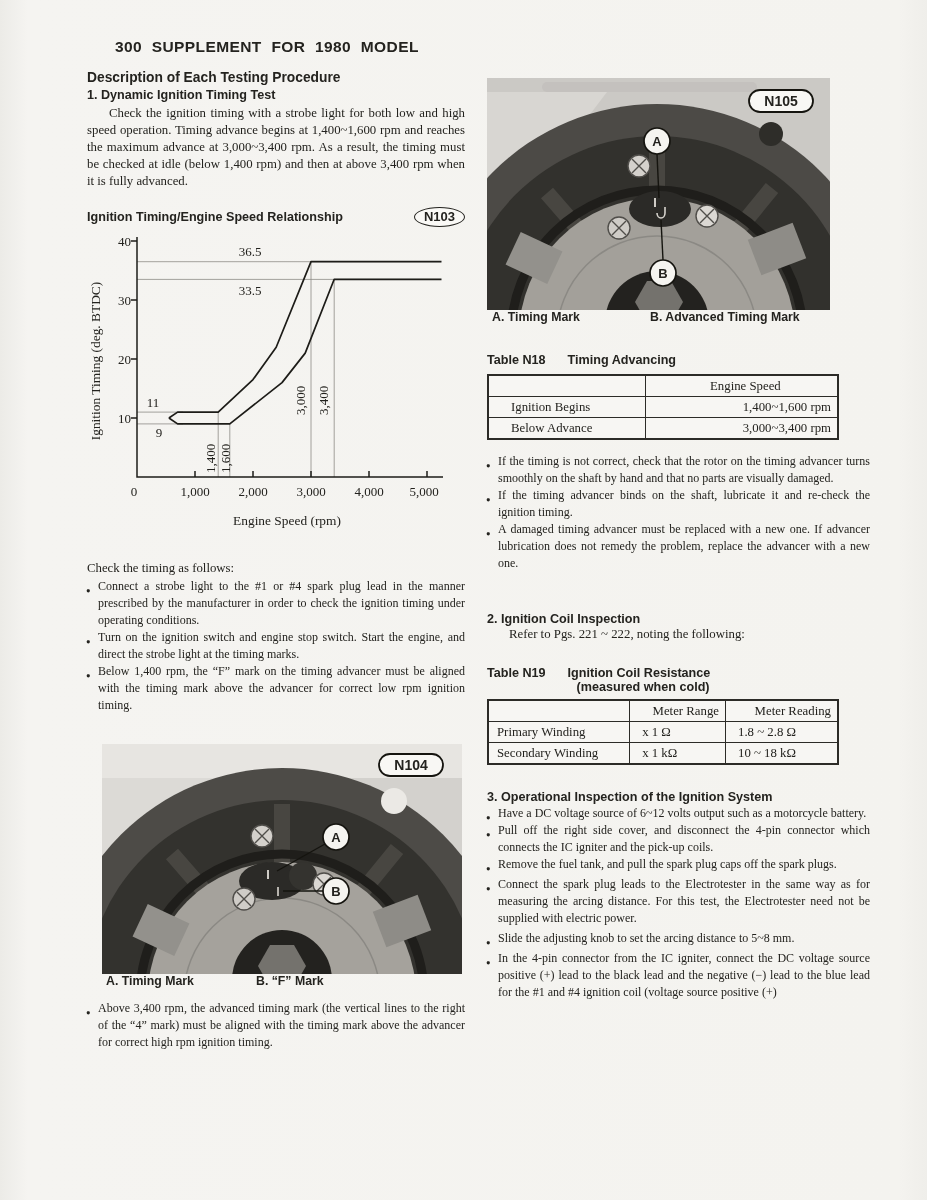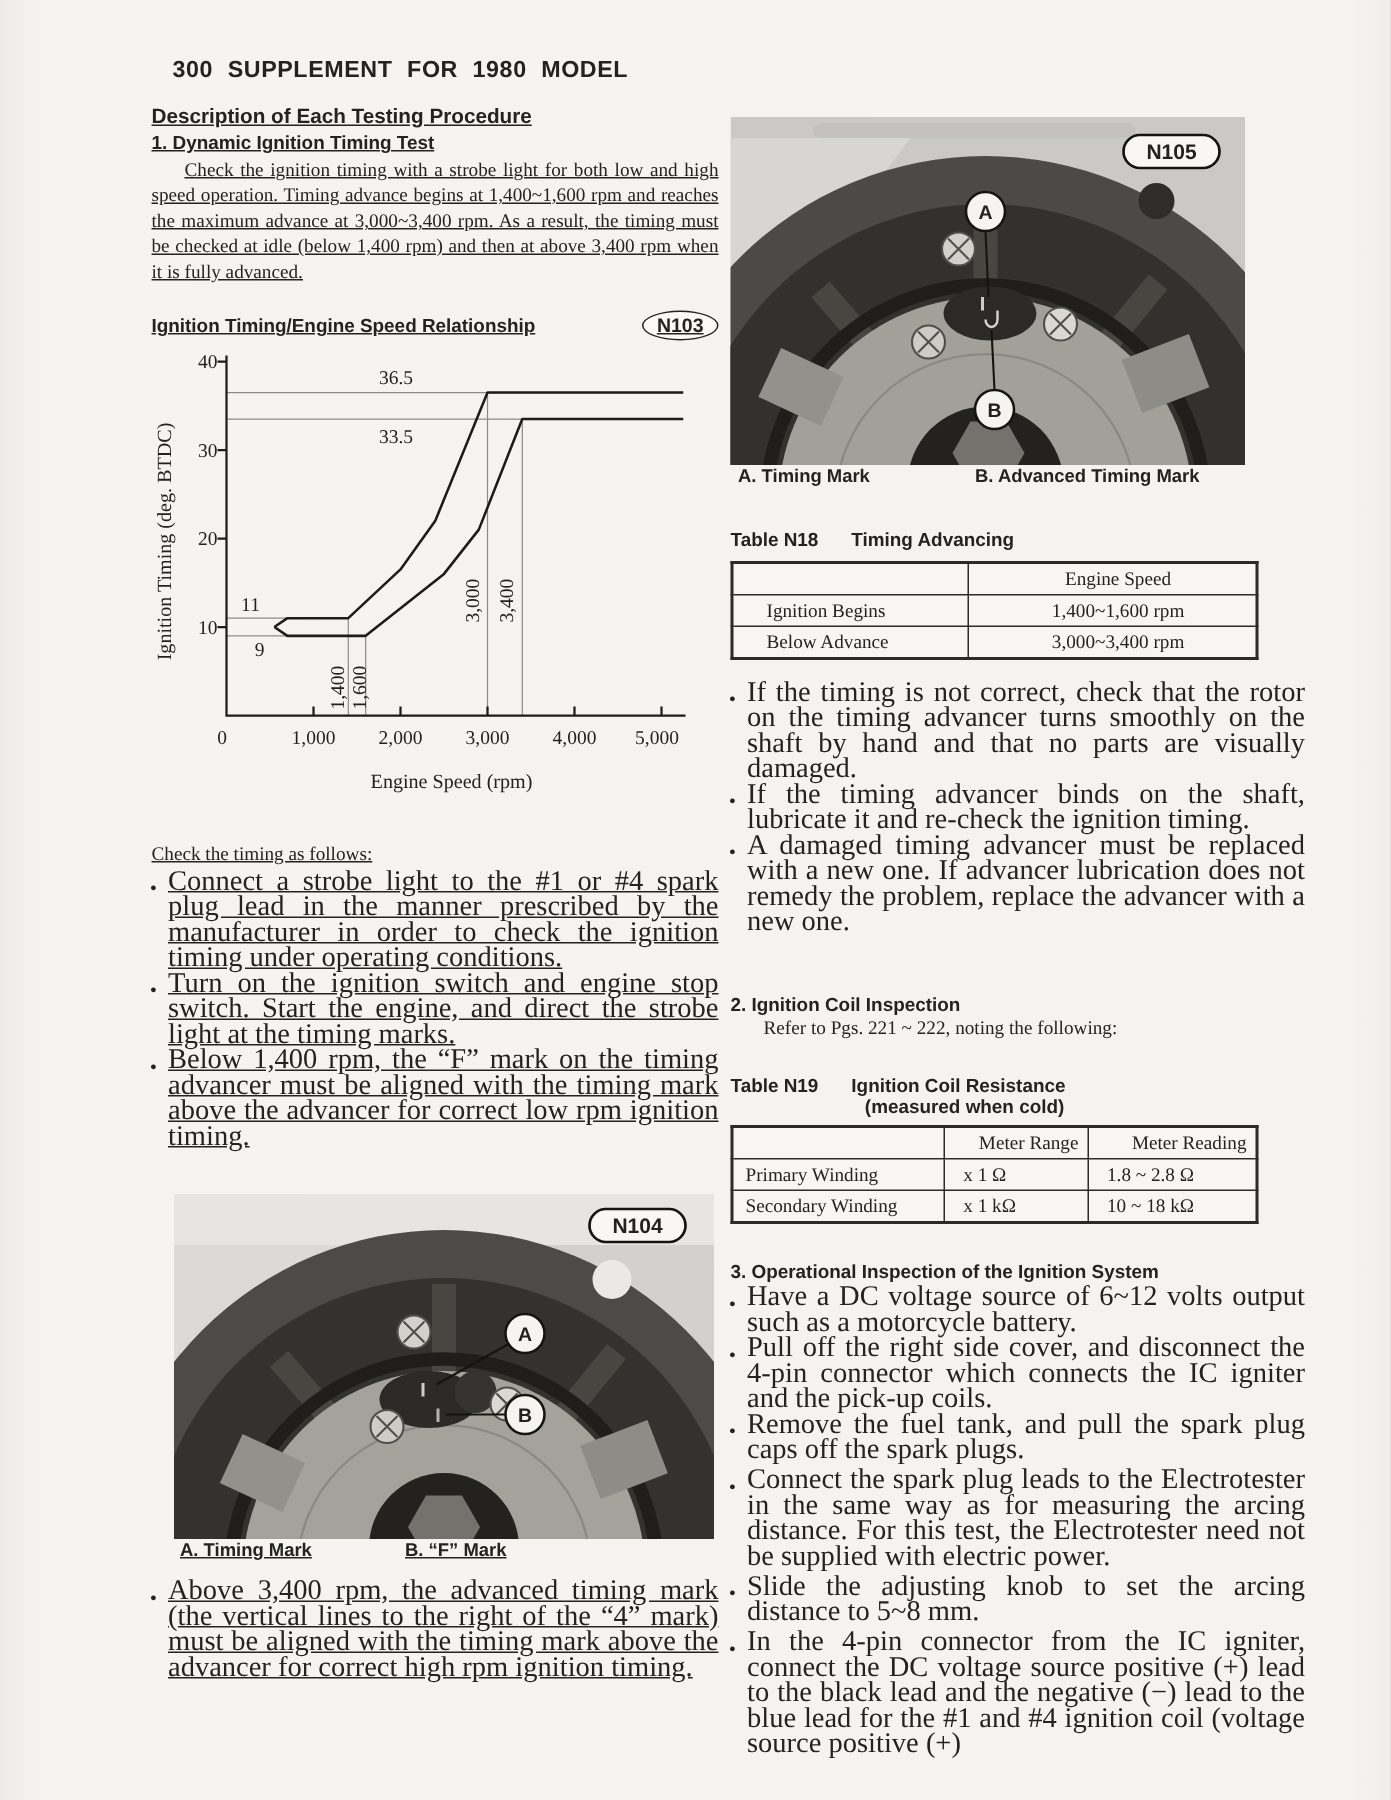--- a/index.html
+++ b/index.html
@@ -1,44 +1,44 @@
 <!DOCTYPE html>
 <html><head>
 <meta charset="utf-8">
 <style>
   html,body{margin:0;padding:0;background:#dddcd8;}
   .page{position:relative;width:927px;height:1200px;background:linear-gradient(90deg,#ecebe7,#f5f4f1 3%,#f4f3ef 97%,#efeeea);
         font-family:"Liberation Serif",serif;color:#24231f;overflow:hidden;}
   .hdr{position:absolute;left:85px;top:38px;font-family:"Liberation Sans",sans-serif;
        font-weight:bold;font-size:15.5px;letter-spacing:.4px;word-spacing:5px;margin-left:30px;}
   .col{position:absolute;}
-  .col-left{left:101px;top:70px;width:378px;text-decoration:underline;}
+  .col-left{left:87px;top:70px;width:378px;}
   .col-right{left:487px;top:78px;width:383px;}
   .sec-title{font-family:"Liberation Sans",sans-serif;font-weight:bold;font-size:13.8px;margin:0 0 3px 0;}
   .sub-title{font-family:"Liberation Sans",sans-serif;font-weight:bold;font-size:12.6px;margin:0;}
   .body-txt{font-size:12.8px;line-height:17px;text-align:justify;margin:3px 0 0 0;}
   .indent{text-indent:22px;}
-  .blist{margin:1px 0 0 0;padding:0;list-style:none;font-size:19px;line-height:17px;text-align:justify;}
+  .blist{margin:1px 0 0 0;padding:0;list-style:none;font-size:12px;line-height:17px;text-align:justify;}
   .blist li{position:relative;padding-left:11px;}
   .blist li::before{content:"●";position:absolute;left:-1px;top:3.5px;font-size:7.5px;}
   .chart-title-row{display:flex;justify-content:space-between;align-items:center;margin-top:17px;}
   .chart-title{font-family:"Liberation Sans",sans-serif;font-weight:bold;font-size:12.6px;}
   .fig-badge{font-family:"Liberation Sans",sans-serif;font-weight:bold;font-size:13px;
              border:1.6px solid #23221e;border-radius:50%;padding:1px 9px 2px 9px;background:#faf9f6;}
   svg text{font-family:"Liberation Serif",serif;fill:#23221e;}
   svg .sansb{font-family:"Liberation Sans",sans-serif;font-weight:bold;}
   .photo{display:block;}
   .photo-captions{display:flex;font-family:"Liberation Sans",sans-serif;font-weight:bold;font-size:12.3px;margin-top:0;}
   .tbl-caption{display:flex;gap:22px;font-family:Liberation Sans, sans-serif;font-weight:bold;font-size:12.6px;}
   .tbl-caption .sub{padding-left:9px;}
   table.spec{border-collapse:collapse;border:2px solid #2c2b27;background:#f7f6f3;font-size:12.8px;}
   table.spec td,table.spec th{border:1.2px solid #2c2b27;height:20px;padding:0 6px;font-weight:normal;}
   .n18{width:352px;margin-top:7px;}
   .n18 td.c1{width:150px;padding-left:22px;}
-  .n18 td.c2,.n18 th.c2{width:200px;padding-left:14px;text-align:center;}
+  .n18 td.c2,.n18 th.c2{width:200px;padding-left:14px;text-align:right;}
   .n18 th.c2{text-align:center;}
   .n19{width:352px;margin-top:5px;}
   .n19 td.c1{width:148px;padding-left:8px;}
   .n19 th{text-align:right;}
   .n19 td.c2{width:92px;padding-left:12px;}
   .n19 td.c3{width:110px;padding-left:12px;}
 </style>
 </head>
 <body>
 

